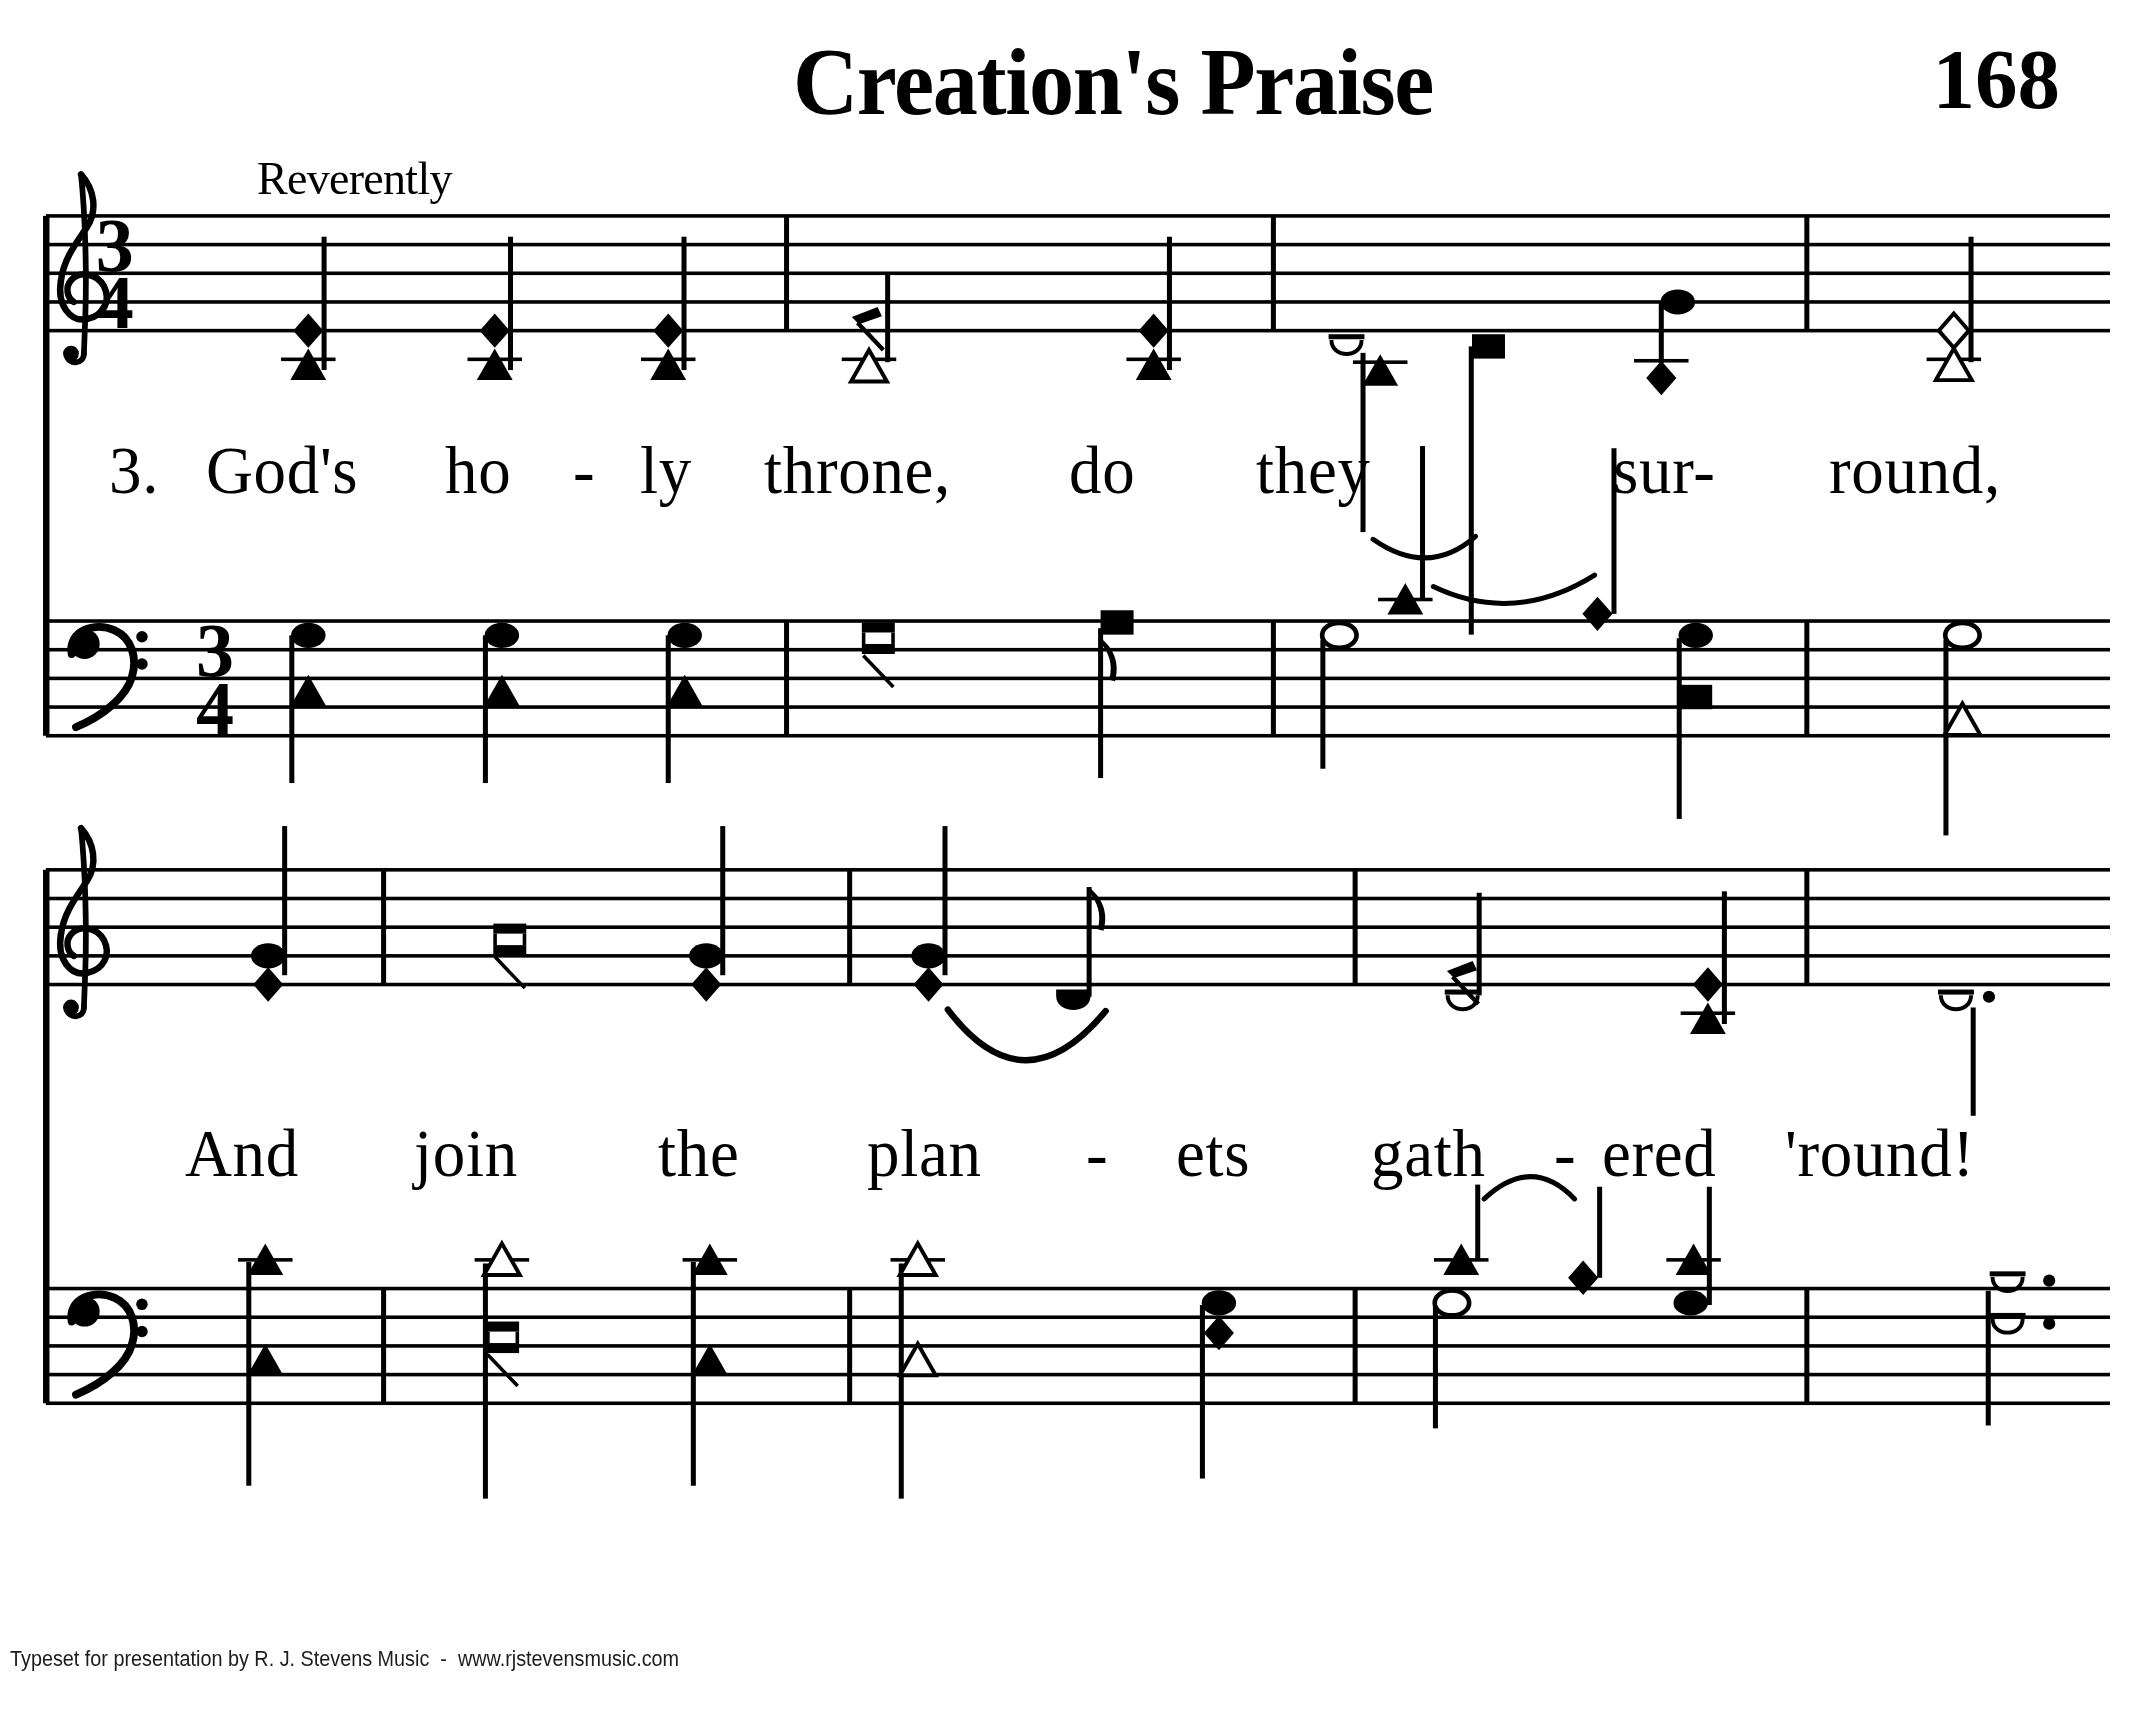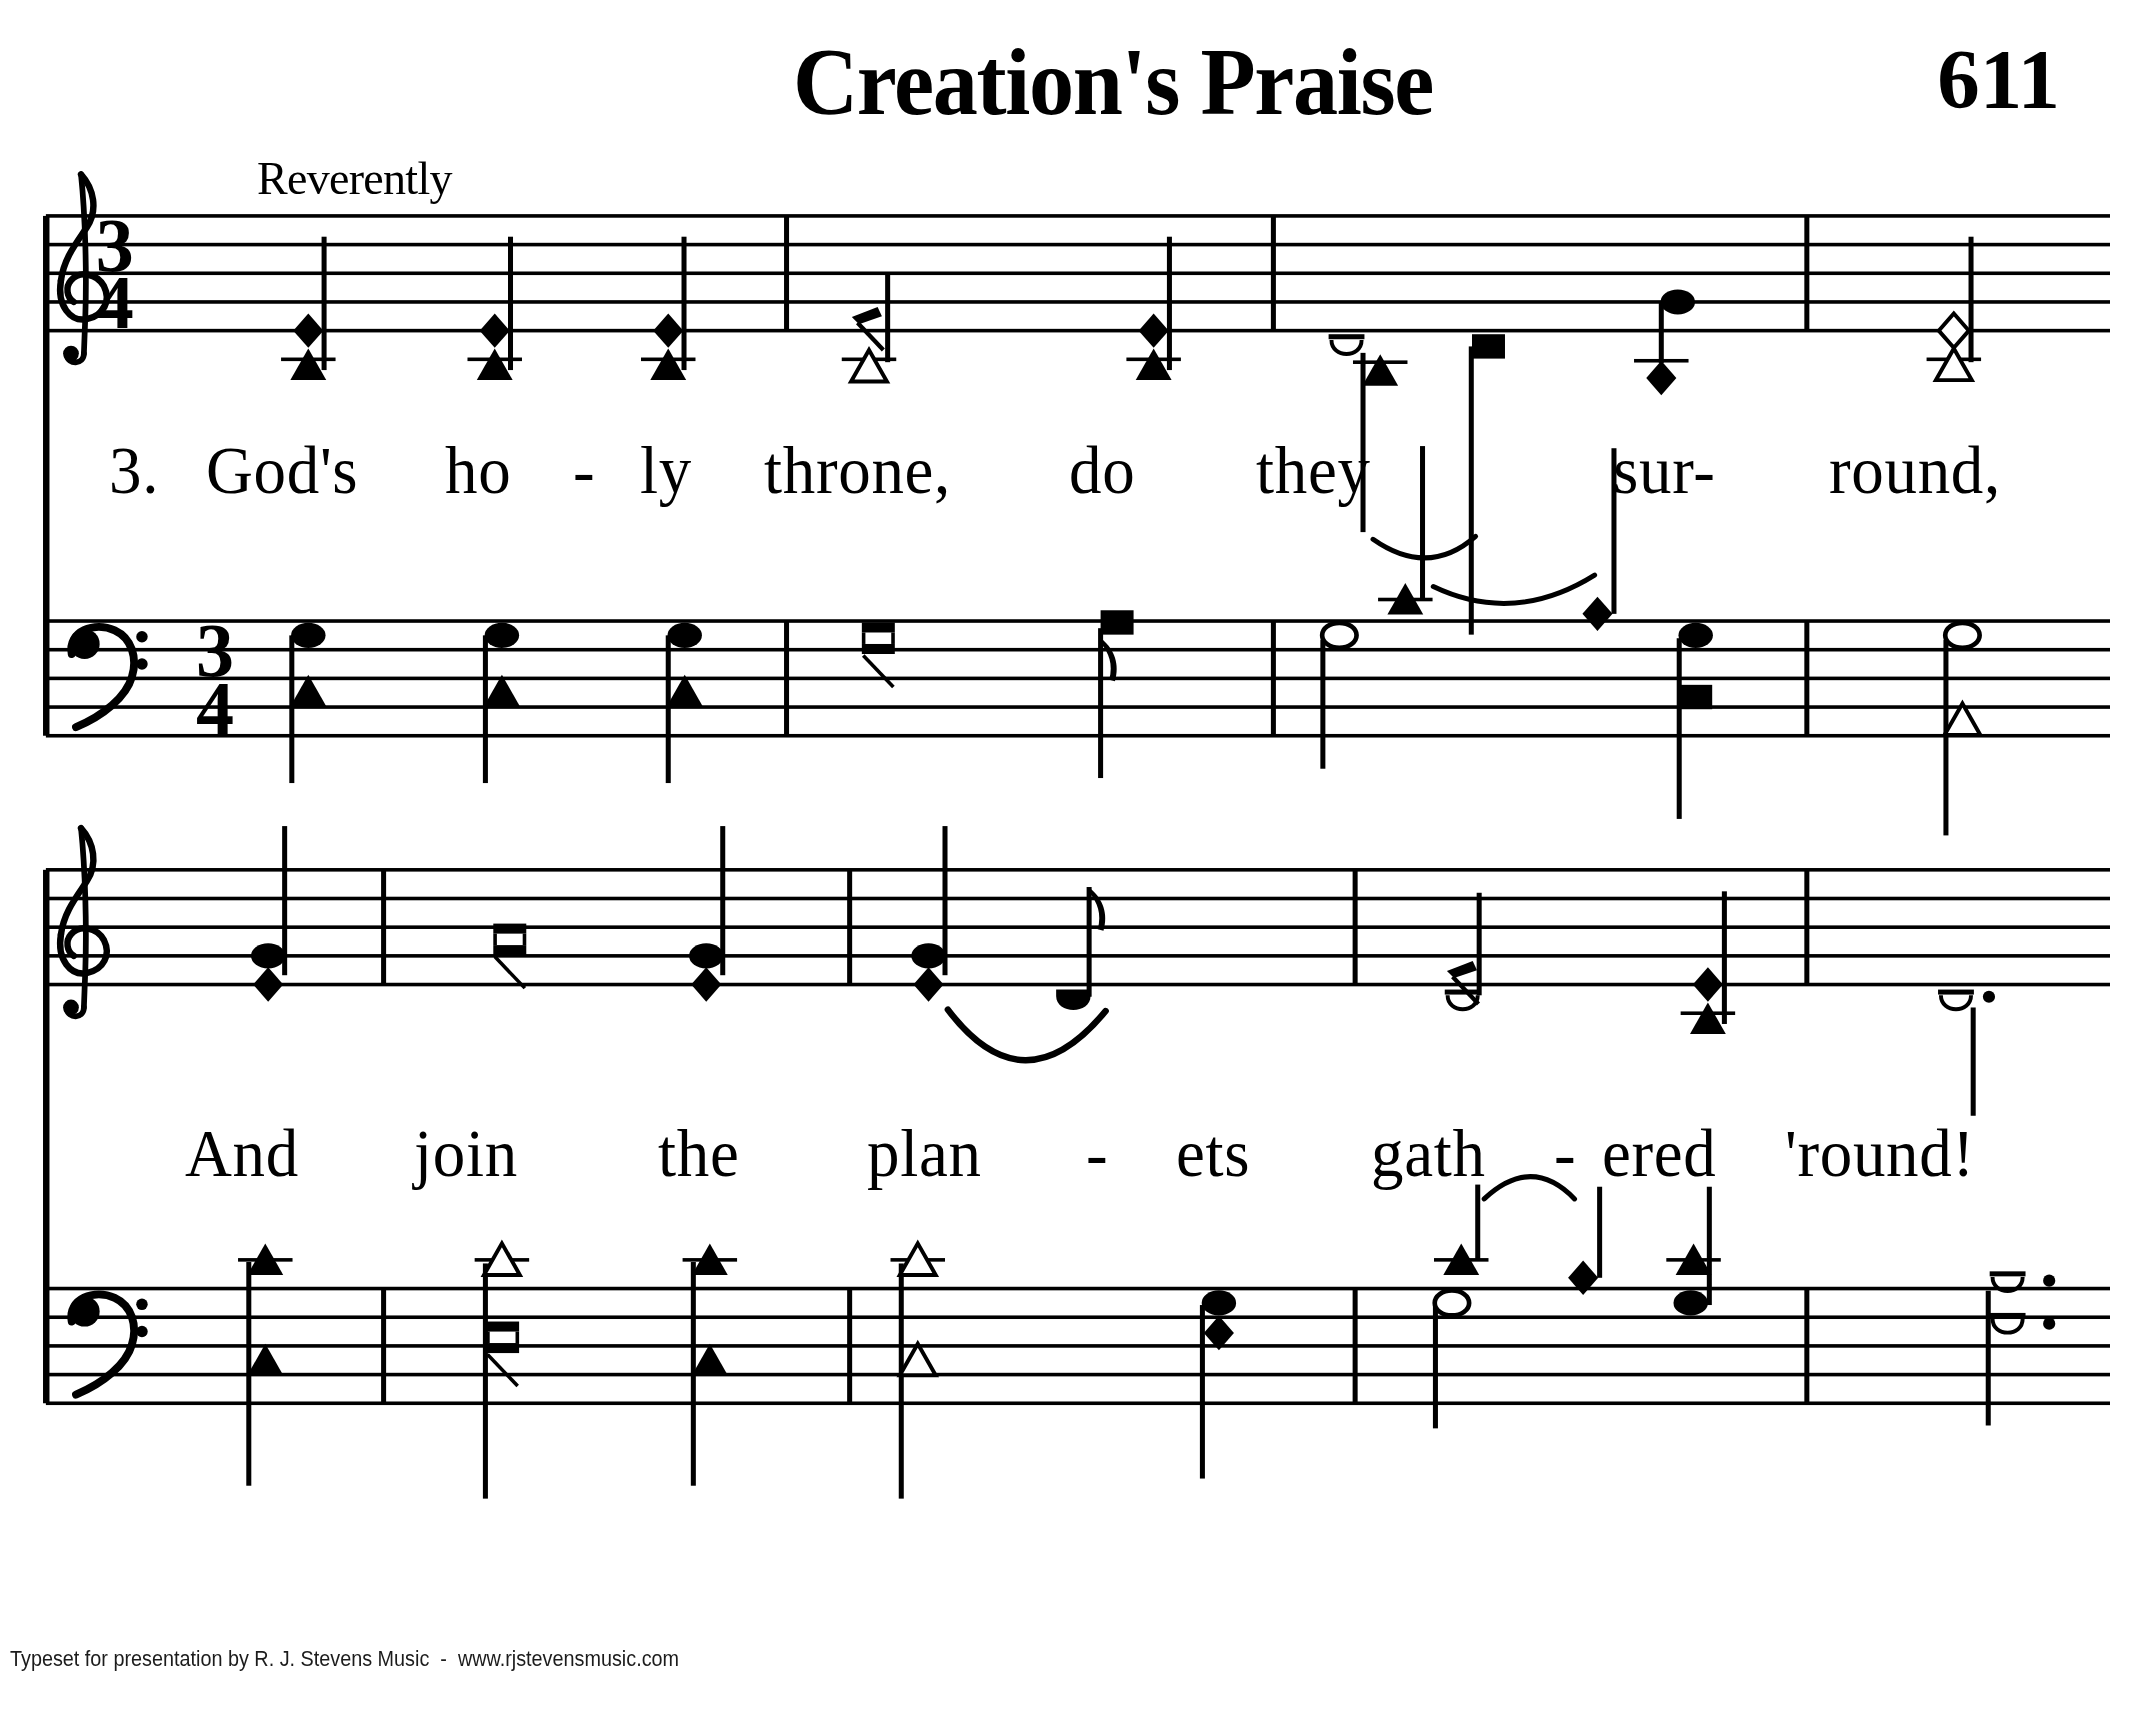--- a/index.html
+++ b/index.html
@@ -15,21 +15,21 @@
   .footer{position:absolute;left:10px;top:1646px;font-family:"Liberation Sans",sans-serif;
           font-size:22px;color:#1c1c1c;transform:scaleX(.9);transform-origin:left top;white-space:pre;}
   svg{position:absolute;left:0;top:0;}
   svg *{vector-effect:none;}
 </style>
 </head>
 <body>
 
 <div class="page">
   <div class="title">Creation's Praise</div>
-  <div class="number">611</div>
+  <div class="number">168</div>
   <div class="tempo">Reverently</div>
 
   <svg id="music" width="2151" height="1721" viewBox="0 0 3000 2400">
       <rect x="60" y="301" width="9" height="725" fill="#000000"></rect>
       <rect x="60" y="1213" width="9" height="744" fill="#000000"></rect>
       <g>
         <rect x="64" y="298.5" width="2898" height="5" fill="#000000"></rect>
         <rect x="64" y="338.5" width="2898" height="5" fill="#000000"></rect>
         <rect x="64" y="378.5" width="2898" height="5" fill="#000000"></rect>
         <rect x="64" y="418.5" width="2898" height="5" fill="#000000"></rect>

